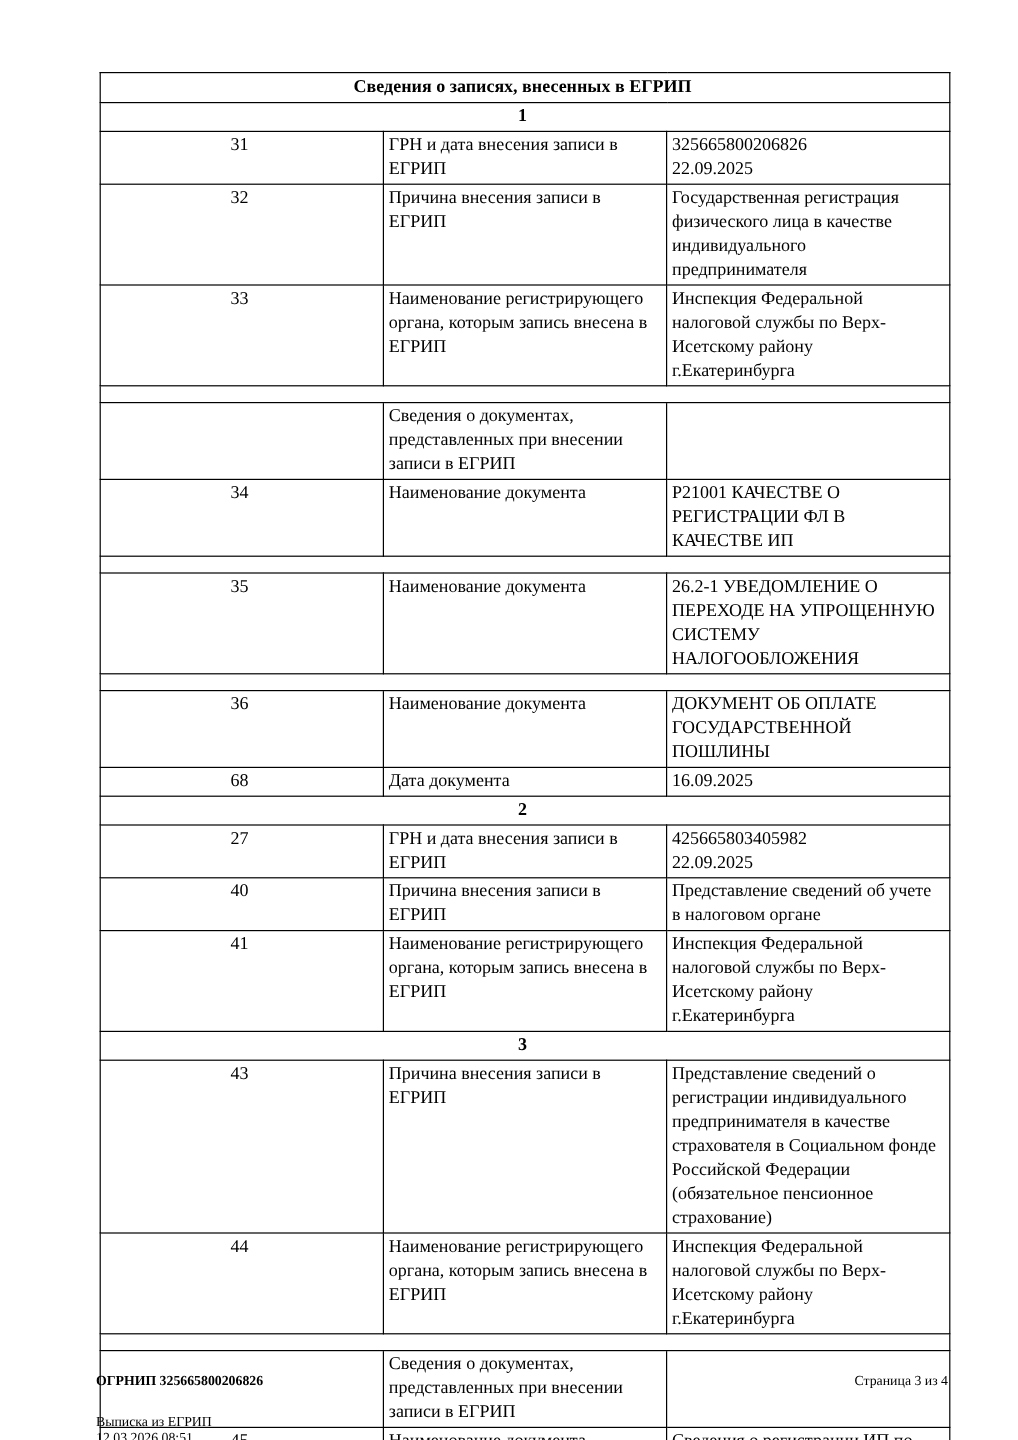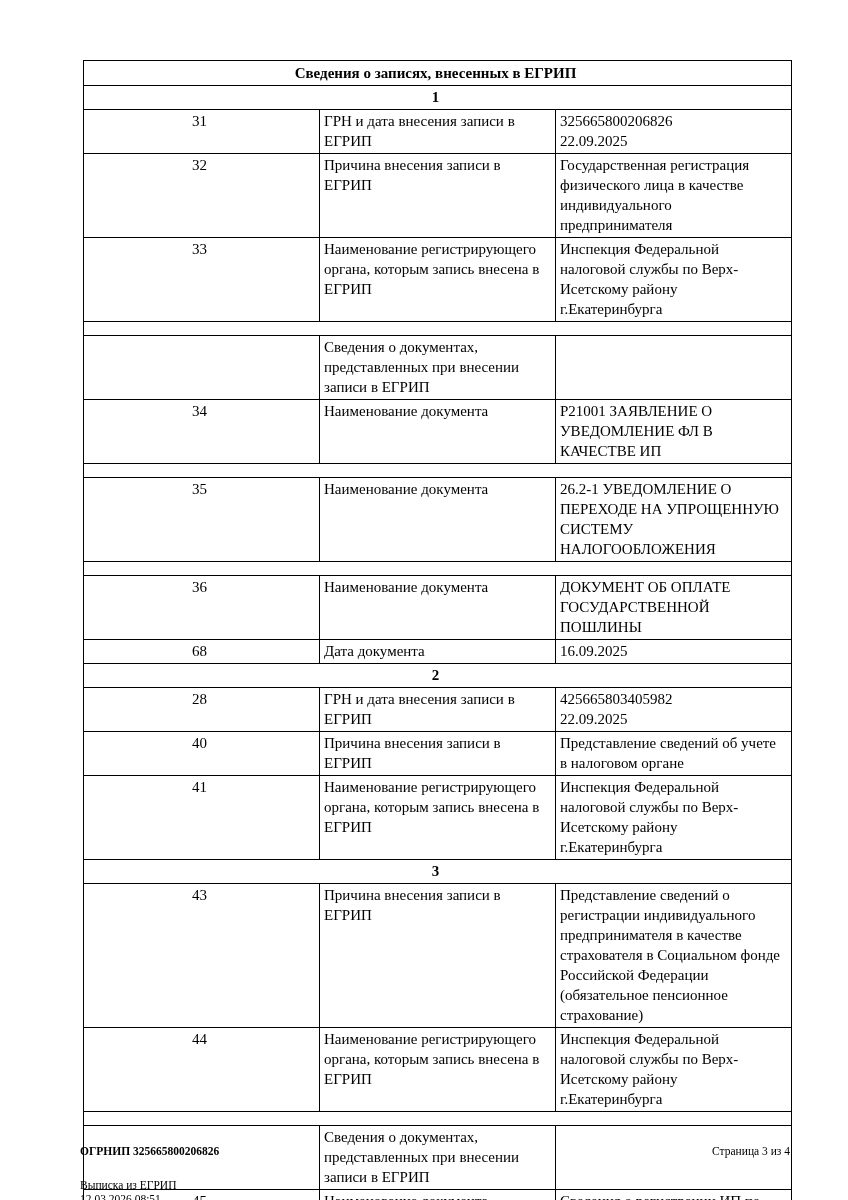--- a/index.html
+++ b/index.html
@@ -121,21 +121,21 @@
           <td colspan="3"></td>
         </tr>
         <tr class="data-row">
           <td class="num-cell"></td>
           <td class="label-cell">Сведения о документах, представленных при внесении записи в ЕГРИП</td>
           <td class="value-cell"></td>
         </tr>
         <tr class="data-row row-34">
           <td class="num-cell">34</td>
           <td class="label-cell">Наименование документа</td>
-          <td class="value-cell">Р21001 ЗАЯВЛЕНИЕ О УВЕДОМЛЕНИЕ ФЛ В КАЧЕСТВЕ ИП</td>
+          <td class="value-cell">Р21001 КАЧЕСТВЕ О РЕГИСТРАЦИИ ФЛ В КАЧЕСТВЕ ИП</td>
         </tr>
         <tr class="spacer-row">
           <td colspan="3"></td>
         </tr>
         <tr class="data-row row-35">
           <td class="num-cell">35</td>
           <td class="label-cell">Наименование документа</td>
           <td class="value-cell">26.2-1 УВЕДОМЛЕНИЕ О ПЕРЕХОДЕ НА УПРОЩЕННУЮ СИСТЕМУ НАЛОГООБЛОЖЕНИЯ</td>
         </tr>
         <tr class="spacer-row">
@@ -148,21 +148,21 @@
         </tr>
         <tr class="data-row">
           <td class="num-cell">68</td>
           <td class="label-cell">Дата документа</td>
           <td class="value-cell">16.09.2025</td>
         </tr>
         <tr class="section-row">
           <td colspan="3">2</td>
         </tr>
         <tr class="data-row">
-          <td class="num-cell">28</td>
+          <td class="num-cell">27</td>
           <td class="label-cell">ГРН и дата внесения записи в ЕГРИП</td>
           <td class="value-cell">425665803405982
 22.09.2025</td>
         </tr>
         <tr class="data-row">
           <td class="num-cell">40</td>
           <td class="label-cell">Причина внесения записи в ЕГРИП</td>
           <td class="value-cell">Представление сведений об учете в налоговом органе</td>
         </tr>
         <tr class="data-row">

